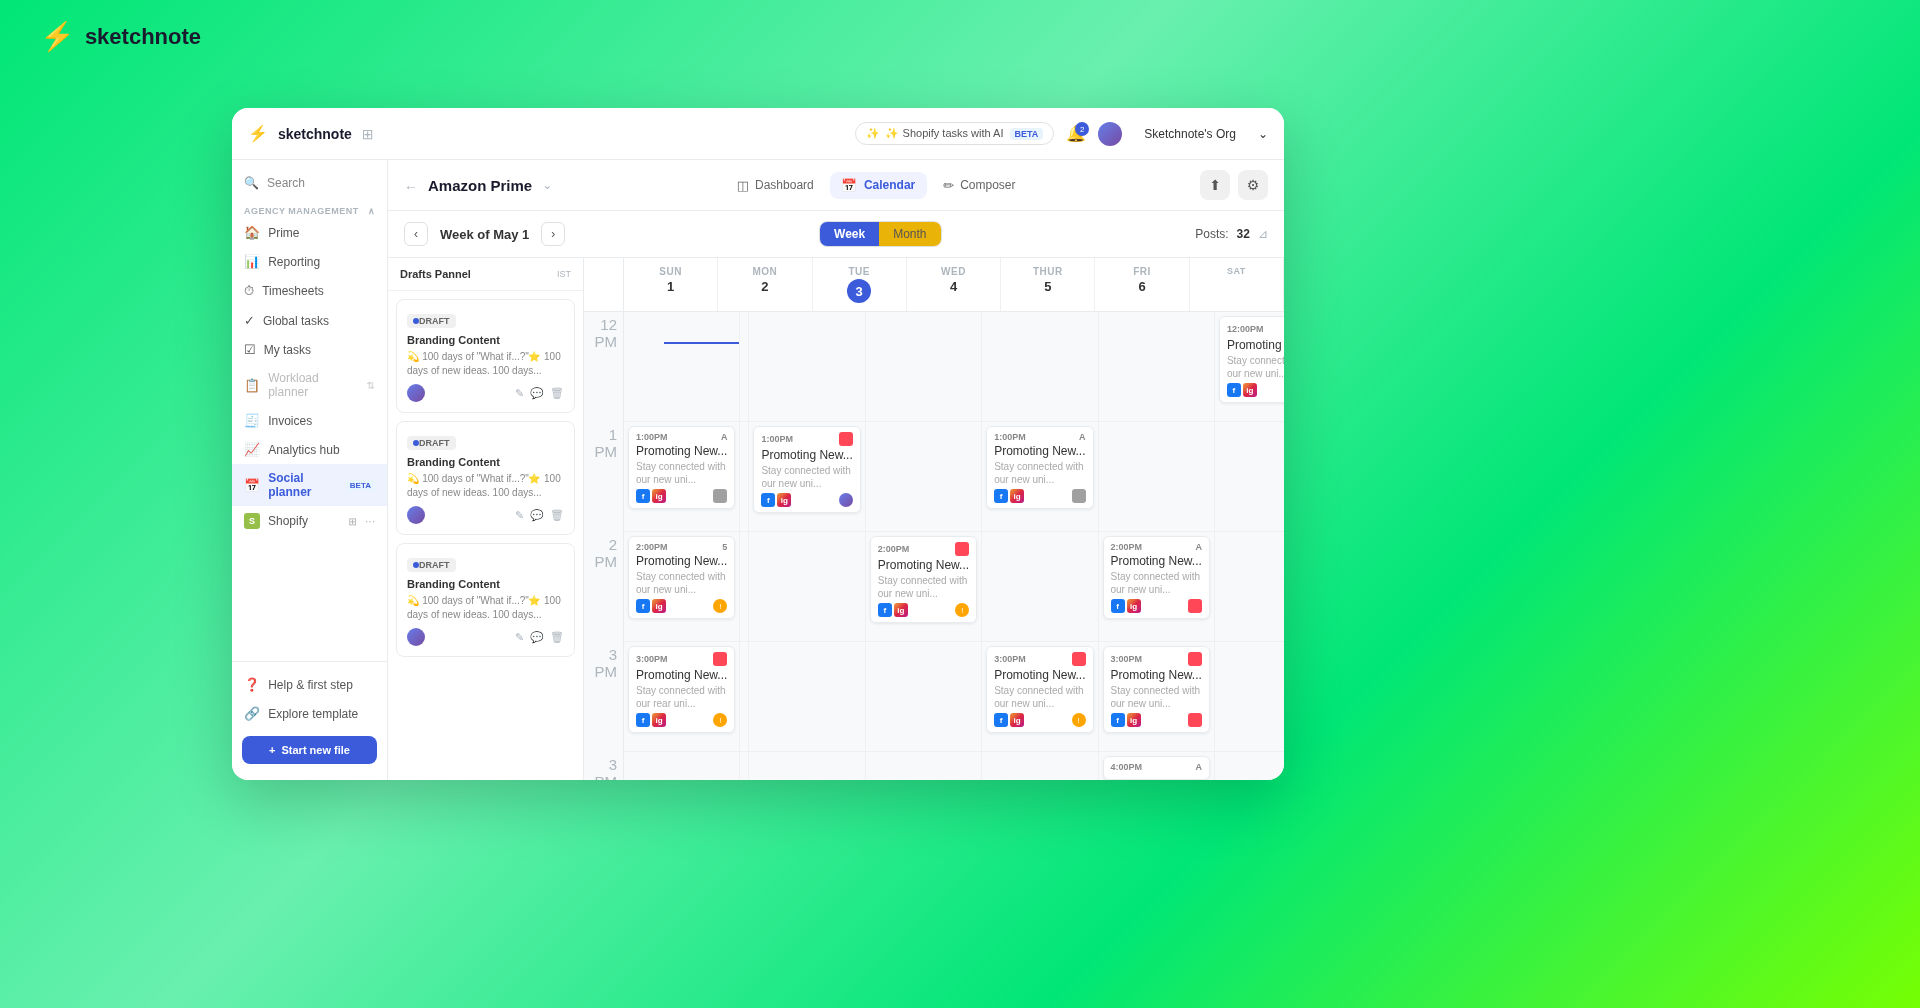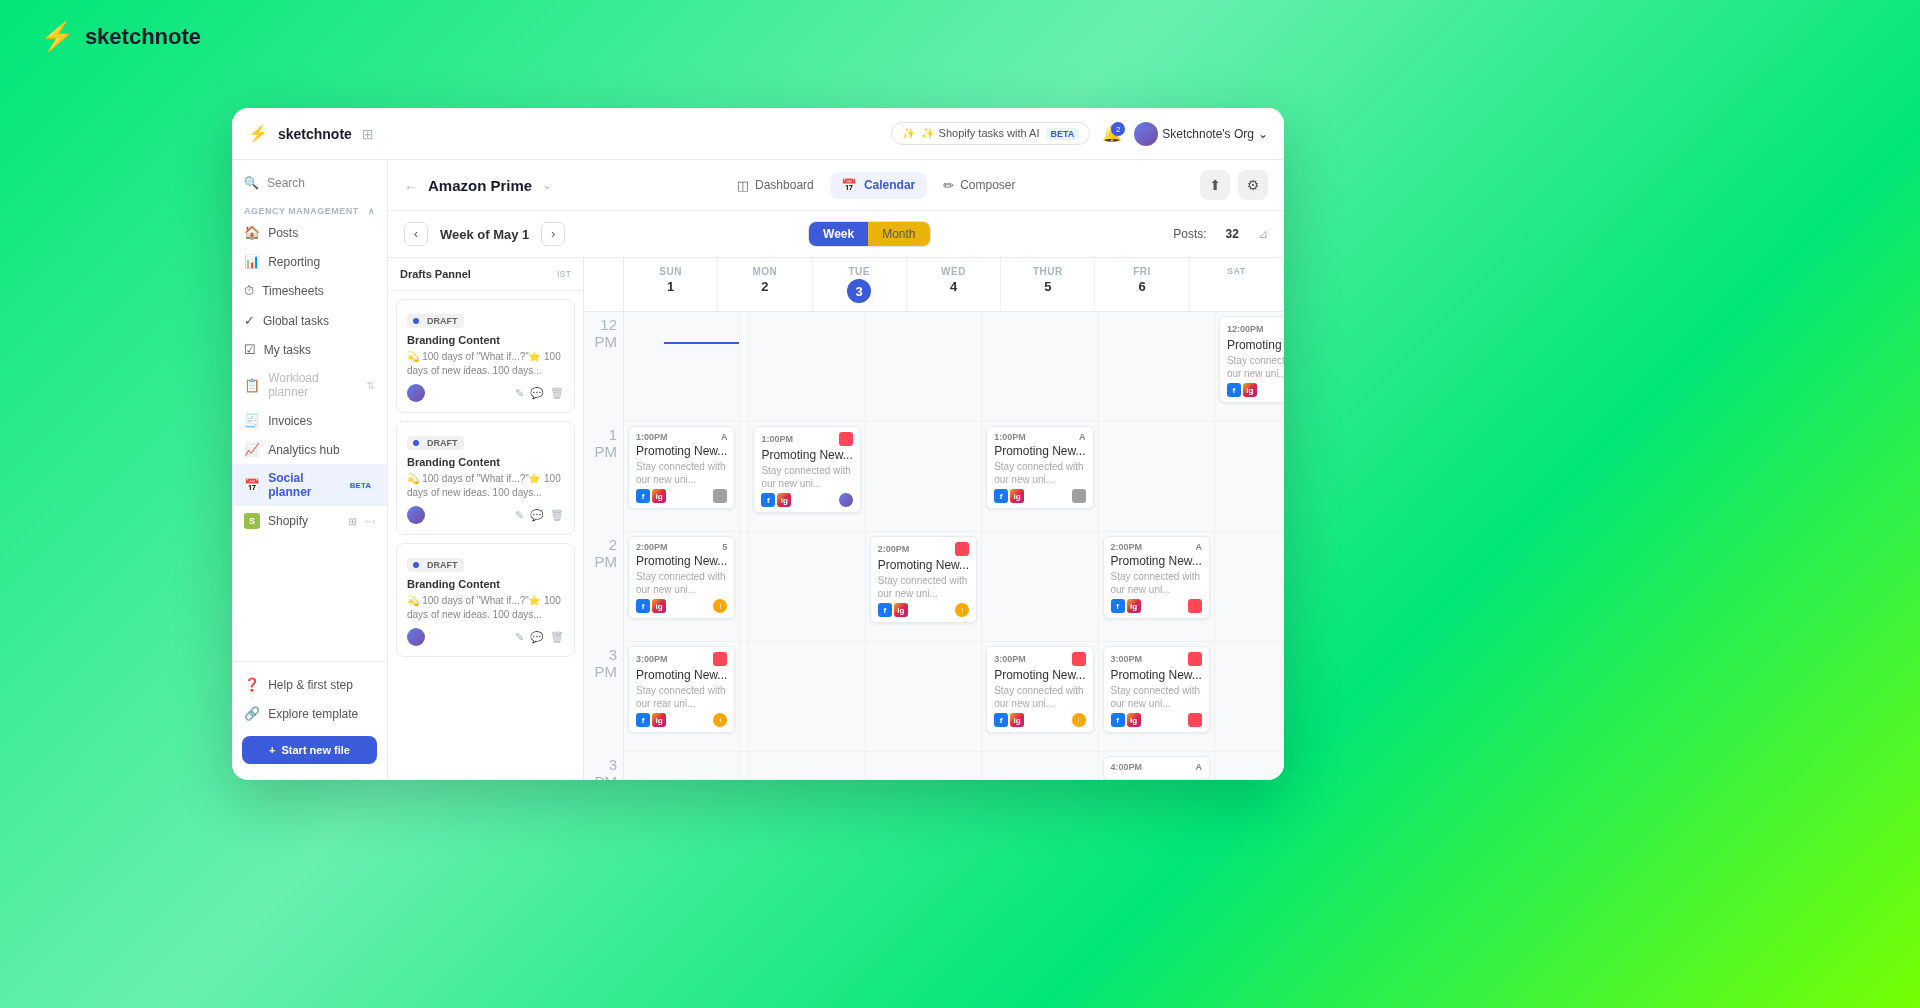--- a/index.html
+++ b/index.html
@@ -117,21 +117,21 @@
       width: 14px;
       height: 14px;
       border-radius: 50%;
       display: flex;
       align-items: center;
       justify-content: center;
     }
     .org-btn {
       display: flex;
       align-items: center;
-      gap: 4px;
+      gap: 22px;
       font-size: 12px;
       color: #333;
       cursor: pointer;
     }
     .org-avatar {
       width: 24px;
       height: 24px;
       border-radius: 50%;
       background: linear-gradient(135deg, #667eea, #764ba2);
     }
@@ -381,21 +381,21 @@
       color: #555;
     }
     .view-btn.active {
       background: #3b5bdb;
       color: #fff;
       font-weight: 600;
     }
     .posts-count {
       display: flex;
       align-items: center;
-      gap: 19px;
+      gap: 8px;
       font-size: 12px;
       color: #555;
     }
     .posts-count strong { color: #333; }
     .filter-icon { color: #adb5bd; cursor: pointer; }
 
     
     .calendar-area {
       flex: 1;
       display: flex;
@@ -438,21 +438,21 @@
       background: #fff;
       border: 1px solid #e9ecef;
       border-radius: 8px;
       padding: 10px;
       margin-bottom: 8px;
       cursor: pointer;
     }
     .draft-badge {
       display: inline-flex;
       align-items: center;
-      gap: 8px;
+      gap: 0;
       background: #f0f0f0;
       border-radius: 4px;
       padding: 2px 6px;
       font-size: 9px;
       font-weight: 600;
       color: #666;
       margin-bottom: 6px;
     }
     .draft-badge-dot {
       width: 6px;
@@ -721,21 +721,21 @@
         <span>🔍</span>
         <span>Search</span>
       </div>
       <div class="sidebar-section-label">
         <span>AGENCY MANAGEMENT</span>
         <span>∧</span>
       </div>
 
       <div class="sidebar-item">
         <span class="sidebar-item-icon">🏠</span>
-        <span class="sidebar-item-label">Posts</span>
+        <span class="sidebar-item-label">Prime</span>
       </div>
       <div class="sidebar-item">
         <span class="sidebar-item-icon">📊</span>
         <span class="sidebar-item-label">Reporting</span>
       </div>
       <div class="sidebar-item">
         <span class="sidebar-item-icon">⏱</span>
         <span class="sidebar-item-label">Timesheets</span>
       </div>
       <div class="sidebar-item">

